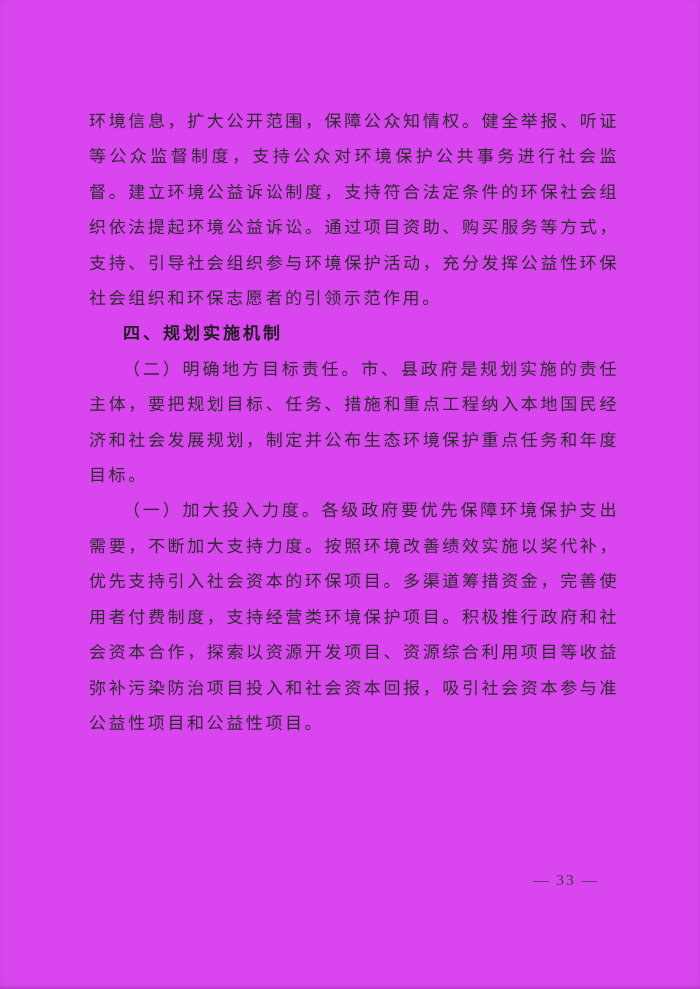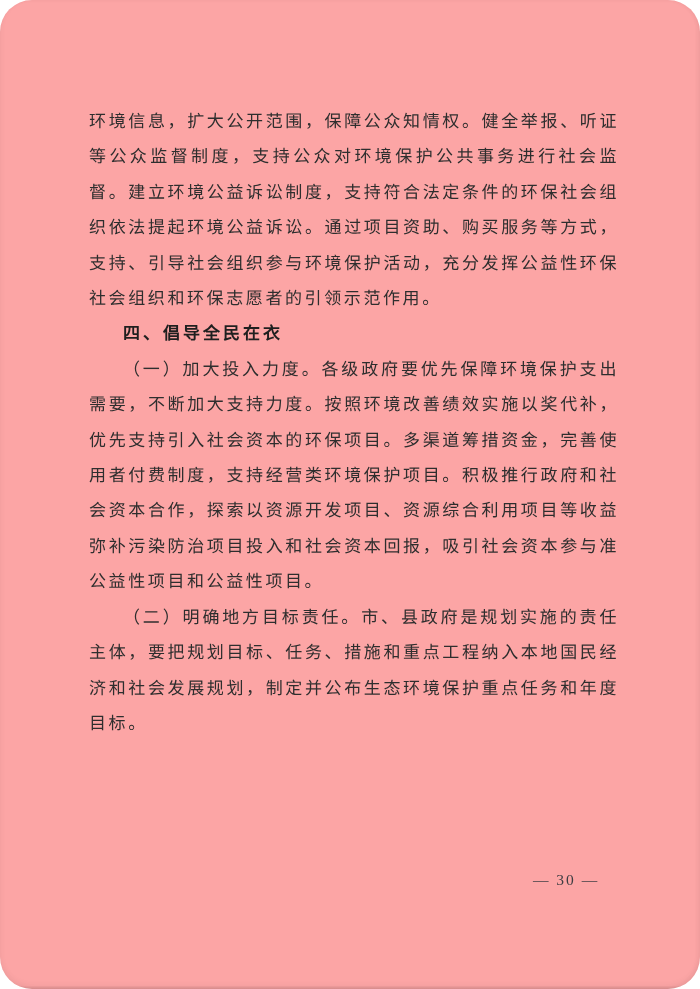--- a/index.html
+++ b/index.html
@@ -4,25 +4,24 @@
 <style>
   html, body {
     margin: 0;
     padding: 0;
     background: #ffffff;
   }
   .page {
     position: relative;
     width: 700px;
     height: 989px;
-    background: #fca5a5;
+    background: #d946ef;
     overflow: hidden;
     box-shadow: inset 0 -3px 6px rgba(0,0,0,0.06), inset -2px 0 4px rgba(0,0,0,0.03);
     font-family: "Liberation Serif", serif;
-    border-radius: 32px;
   }
   .doc-body {
     position: absolute;
     left: 89px;
     top: 104px;
     width: 530px;
   }
   .doc-body p {
     margin: 0;
     padding: 0;
@@ -65,19 +64,19 @@
     height: 3px;
     background: linear-gradient(to bottom, rgba(0,0,0,0.02), rgba(0,0,0,0.10));
   }
 </style>
 </head>
 <body>
 
 <div class="page">
   <div class="doc-body" id="doc-body">
       <p class="">环境信息，扩大公开范围，保障公众知情权。健全举报、听证等公众监督制度，支持公众对环境保护公共事务进行社会监督。建立环境公益诉讼制度，支持符合法定条件的环保社会组织依法提起环境公益诉讼。通过项目资助、购买服务等方式，支持、引导社会组织参与环境保护活动，充分发挥公益性环保社会组织和环保志愿者的引领示范作用。</p>
-      <p class="heading">四、倡导全民在衣</p>
+      <p class="heading">四、规划实施机制</p>
+      <p class="indent">（二）明确地方目标责任。市、县政府是规划实施的责任主体，要把规划目标、任务、措施和重点工程纳入本地国民经济和社会发展规划，制定并公布生态环境保护重点任务和年度目标。</p>
       <p class="indent">（一）加大投入力度。各级政府要优先保障环境保护支出需要，不断加大支持力度。按照环境改善绩效实施以奖代补，优先支持引入社会资本的环保项目。多渠道筹措资金，完善使用者付费制度，支持经营类环境保护项目。积极推行政府和社会资本合作，探索以资源开发项目、资源综合利用项目等收益弥补污染防治项目投入和社会资本回报，吸引社会资本参与准公益性项目和公益性项目。</p>
-      <p class="indent">（二）明确地方目标责任。市、县政府是规划实施的责任主体，要把规划目标、任务、措施和重点工程纳入本地国民经济和社会发展规划，制定并公布生态环境保护重点任务和年度目标。</p>
     </div>
-  <div class="page-number">— 30 —</div>
+  <div class="page-number">— 33 —</div>
   <div class="bottom-edge"></div>
 </div>
 
 </body></html>

